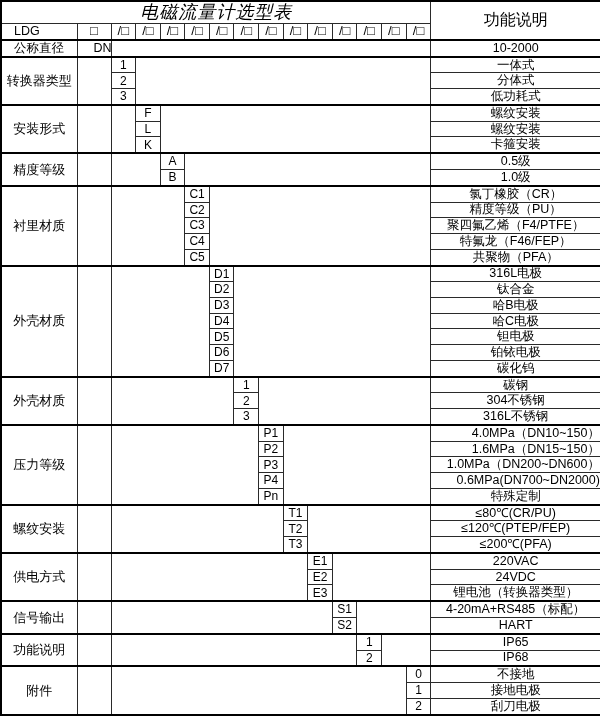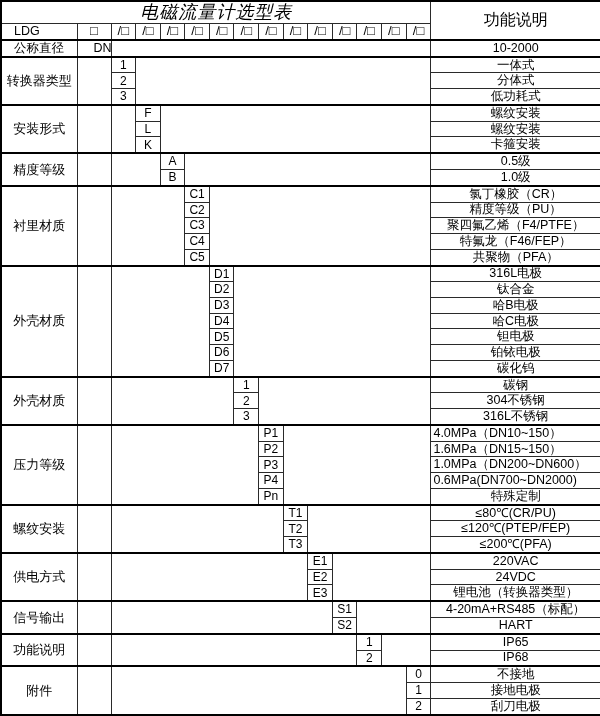--- a/index.html
+++ b/index.html
@@ -30,21 +30,21 @@
   tr.title-row { height: 22px; }
   td.title-cell { font-size: 18px; letter-spacing: 1px; font-style: italic; }
   td.fn-header { font-size: 16px; }
   td.model-prefix, td.dn-label { text-align: left; padding-left: 12px; margin-top: 31px; }
   td.dn-code { text-align: left; padding-left: 16px; }
   td.model-box { font-size: 13px; }
   td.slot-cell { font-size: 13px; }
   td.code-cell { font-size: 12px; }
   td.label-cell { font-size: 13px; margin-top: 36px; }
   td.desc-cell { font-size: 12.5px; }
-  td.desc-left { text-align: left; padding-left: 2px; }
+  td.desc-left { text-align: right; padding-left: 2px; }
   .sec-top { border-top: 2px solid #000 !important; }
 </style>
 </head>
 <body>
 
 <table class="sel">
   <colgroup>
     <col style="width:76px">
     <col style="width:34px">
     <col style="width:24.6px">

